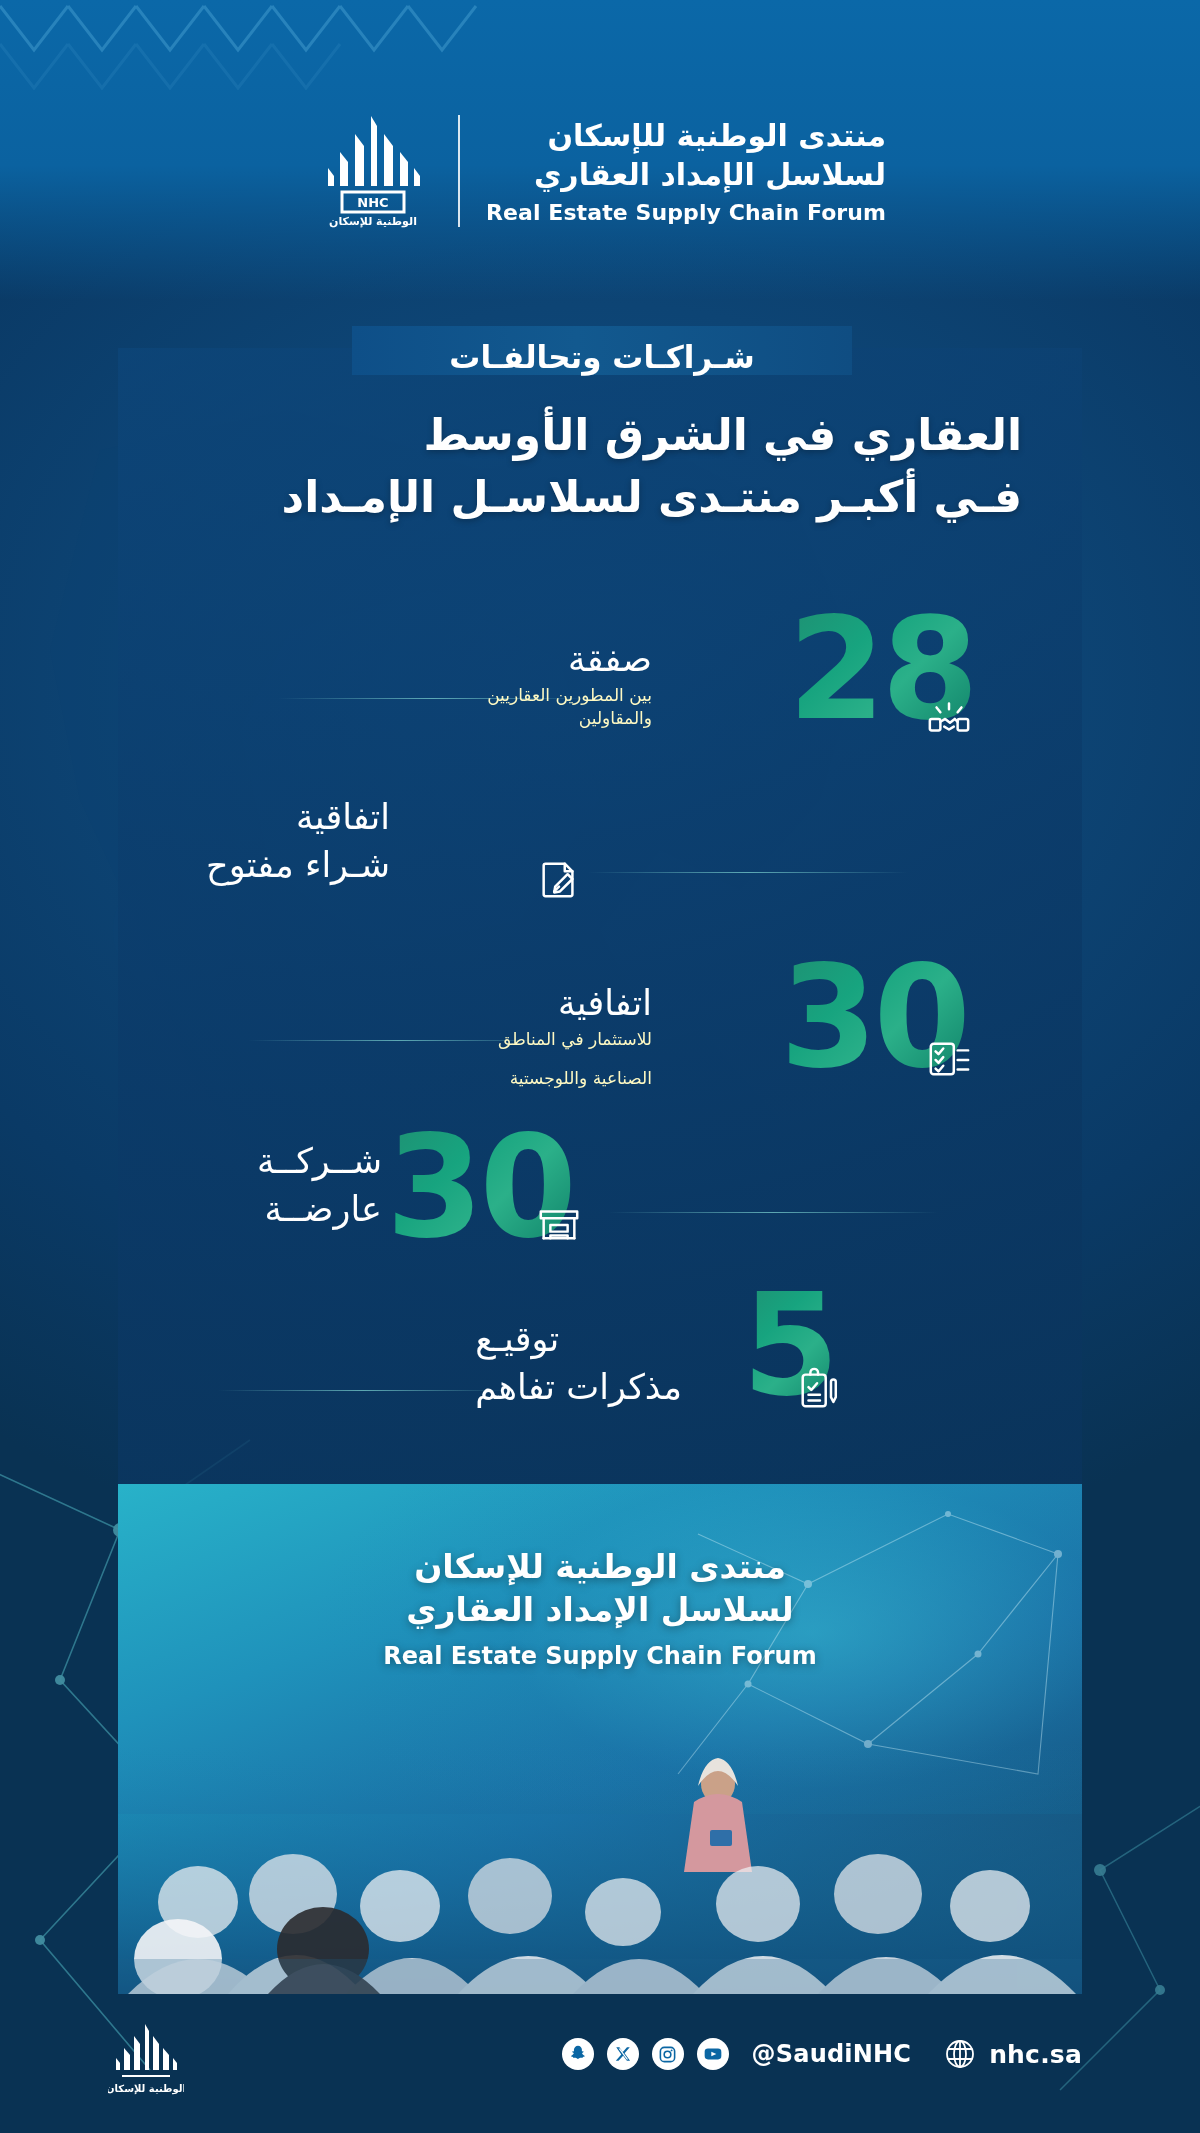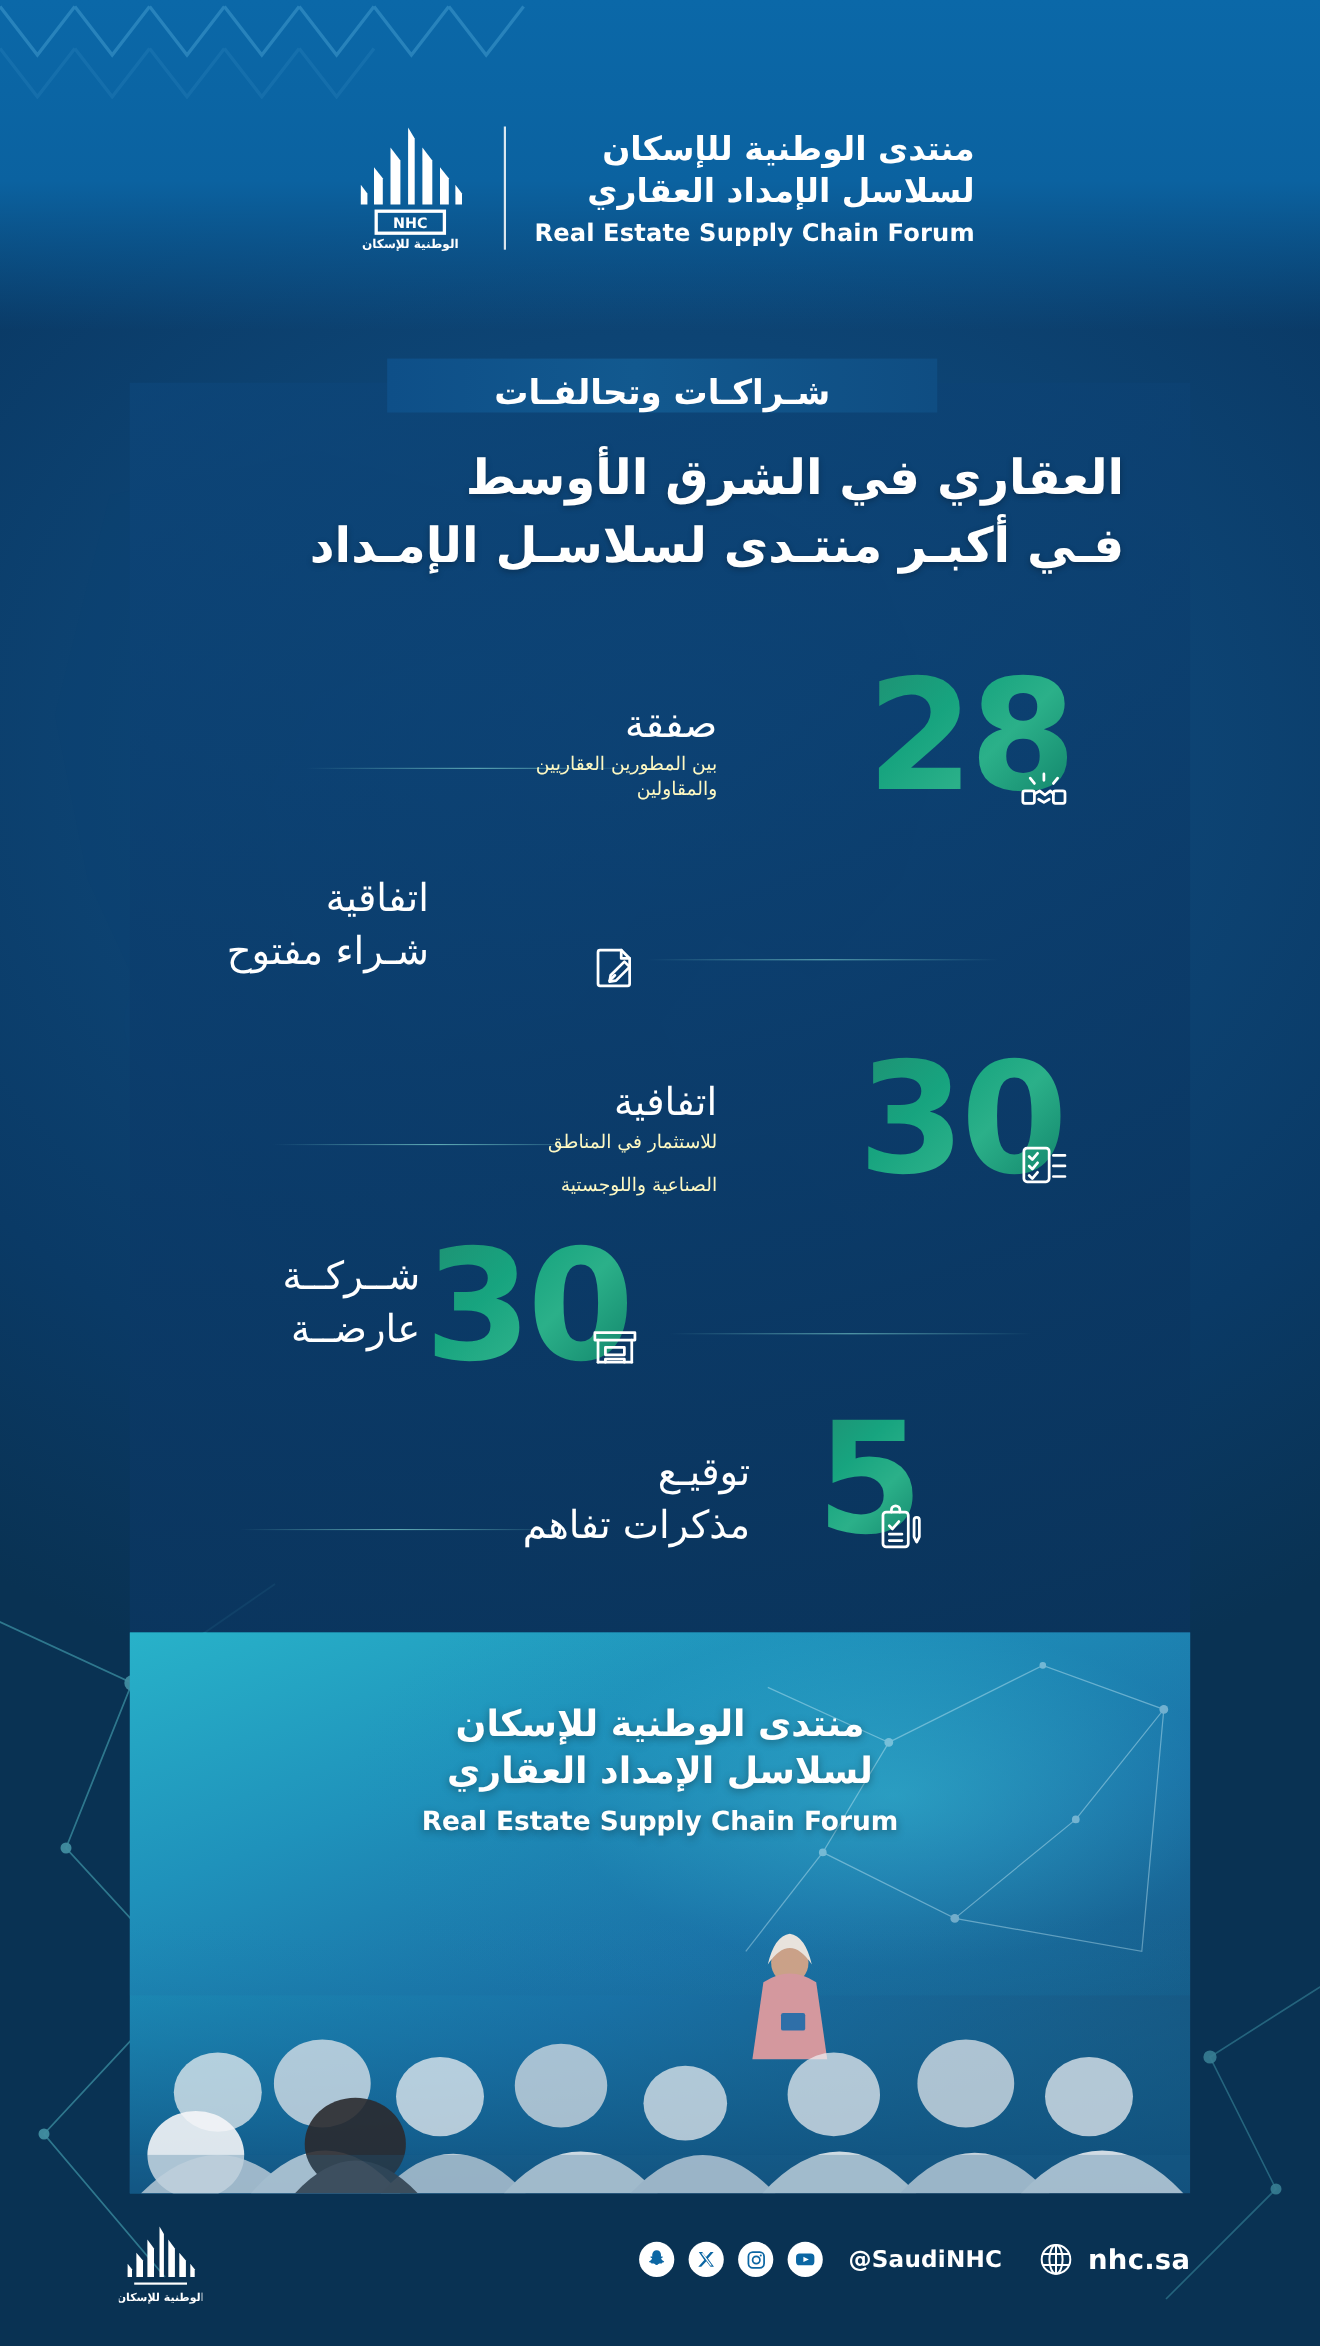--- a/index.html
+++ b/index.html
@@ -110,21 +110,21 @@
   #footer{ position:absolute; left:0; right:0; bottom:0; height:139px; }
   #footer-logo{ position:absolute; left:108px; top:28px; width:76px; height:78px; }
   #social{
     position:absolute; right:118px; top:44px;
     display:flex; align-items:center; gap:13px;
   }
   .sico{
     width:32px; height:32px; border-radius:50%; background:#fff;
     display:flex; align-items:center; justify-content:center; flex:none;
   }
-  #handle{ font-size:21px; font-weight:bold; margin-left:10px; margin-right:20px; letter-spacing:.2px; }
+  #handle{ font-size:24px; font-weight:bold; margin-left:10px; margin-right:20px; letter-spacing:.2px; }
   #site{ font-size:25px; font-weight:bold; letter-spacing:.2px; }
   .globe{ width:32px; height:32px; flex:none; }
 </style>
 </head>
 <body>
 
 <div id="bg-base"></div>
 <div id="bg-top-band"></div>
 
 <svg id="chevrons" viewBox="0 0 640 90" preserveAspectRatio="none">
@@ -291,21 +291,21 @@
     <div class="num" style="left:624px;top:0;">5</div>
     <svg class="ico" style="left:678px;top:90px;" viewBox="0 0 48 48">
       <g fill="none" stroke="#fff" stroke-width="2.6" stroke-linecap="round" stroke-linejoin="round">
         <rect x="7" y="9" width="24" height="33" rx="3"></rect>
         <path d="M15,9 v-2 a4,4 0 0 1 8,0 v2"></path>
         <path d="M13,22 l3,3 6,-7"></path>
         <path d="M13,30 h12 M13,36 h12"></path>
         <path d="M39,14 a2.5,2.5 0 0 1 2.5,2.5 v16 l-2.5,5 -2.5,-5 v-16 A2.5,2.5 0 0 1 39,14z"></path>
       </g>
     </svg>
-    <div class="lbl" style="right:400px;top:42px;text-align:right;">
+    <div class="lbl" style="right:400px;top:42px;text-align:left;">
       <div class="t1">توقيـع</div>
       <div class="t1" style="margin-top:6px;">مذكرات تفاهم</div>
     </div>
   </div>
 </div>
 
 <div id="photo">
   <div id="photo-screen"></div>
   <svg style="position:absolute;left:540px;top:10px;width:430px;height:320px;opacity:.42;" viewBox="0 0 430 320">
     <g stroke="#cdeef8" stroke-width="1.1" fill="none">

